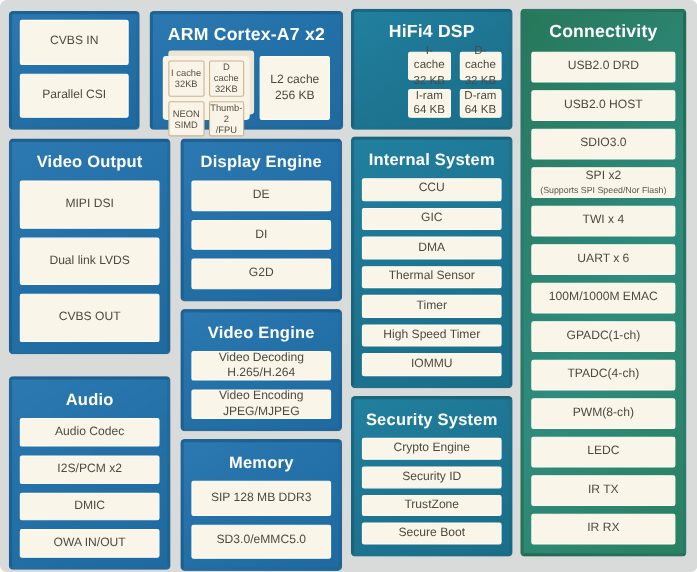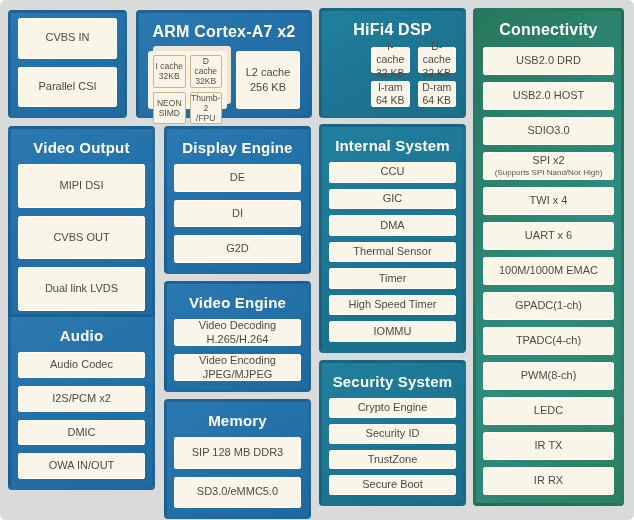--- a/index.html
+++ b/index.html
@@ -98,44 +98,44 @@
   </div>
 
   <div class="block green" style="left:473px;top:8px;width:151px;height:498px">
     <div class="block-title big">Connectivity</div>
     <div class="items" style="gap:7px">
       <div class="item">USB2.0 DRD</div>
       <div class="item">USB2.0 HOST</div>
       <div class="item">SDIO3.0</div>
       <div class="item">
         <span class="spi-label">SPI x2</span>
-        <span class="spi-sub">(Supports SPI Nand/Nor High)</span>
+        <span class="spi-sub">(Supports SPI Speed/Nor Flash)</span>
       </div>
       <div class="item">TWI x 4</div>
       <div class="item">UART x 6</div>
       <div class="item">100M/1000M EMAC</div>
       <div class="item">GPADC(1-ch)</div>
       <div class="item">TPADC(4-ch)</div>
       <div class="item">PWM(8-ch)</div>
       <div class="item">LEDC</div>
       <div class="item">IR TX</div>
       <div class="item">IR RX</div>
     </div>
   </div>
 
   <div class="block blue" style="left:8px;top:126px;width:147px;height:196px">
     <div class="block-title">Video Output</div>
     <div class="items">
       <div class="item">MIPI DSI</div>
+      <div class="item">Dual link LVDS</div>
       <div class="item">CVBS OUT</div>
-      <div class="item">Dual link LVDS</div>
     </div>
   </div>
 
-  <div class="block blue" style="left:8px;top:314px;width:147px;height:176px">
+  <div class="block blue" style="left:8px;top:342px;width:147px;height:176px">
     <div class="block-title">Audio</div>
     <div class="items">
       <div class="item">Audio Codec</div>
       <div class="item">I2S/PCM x2</div>
       <div class="item">DMIC</div>
       <div class="item">OWA IN/OUT</div>
     </div>
   </div>
 
   <div class="block blue" style="left:164px;top:126px;width:147px;height:148px">

